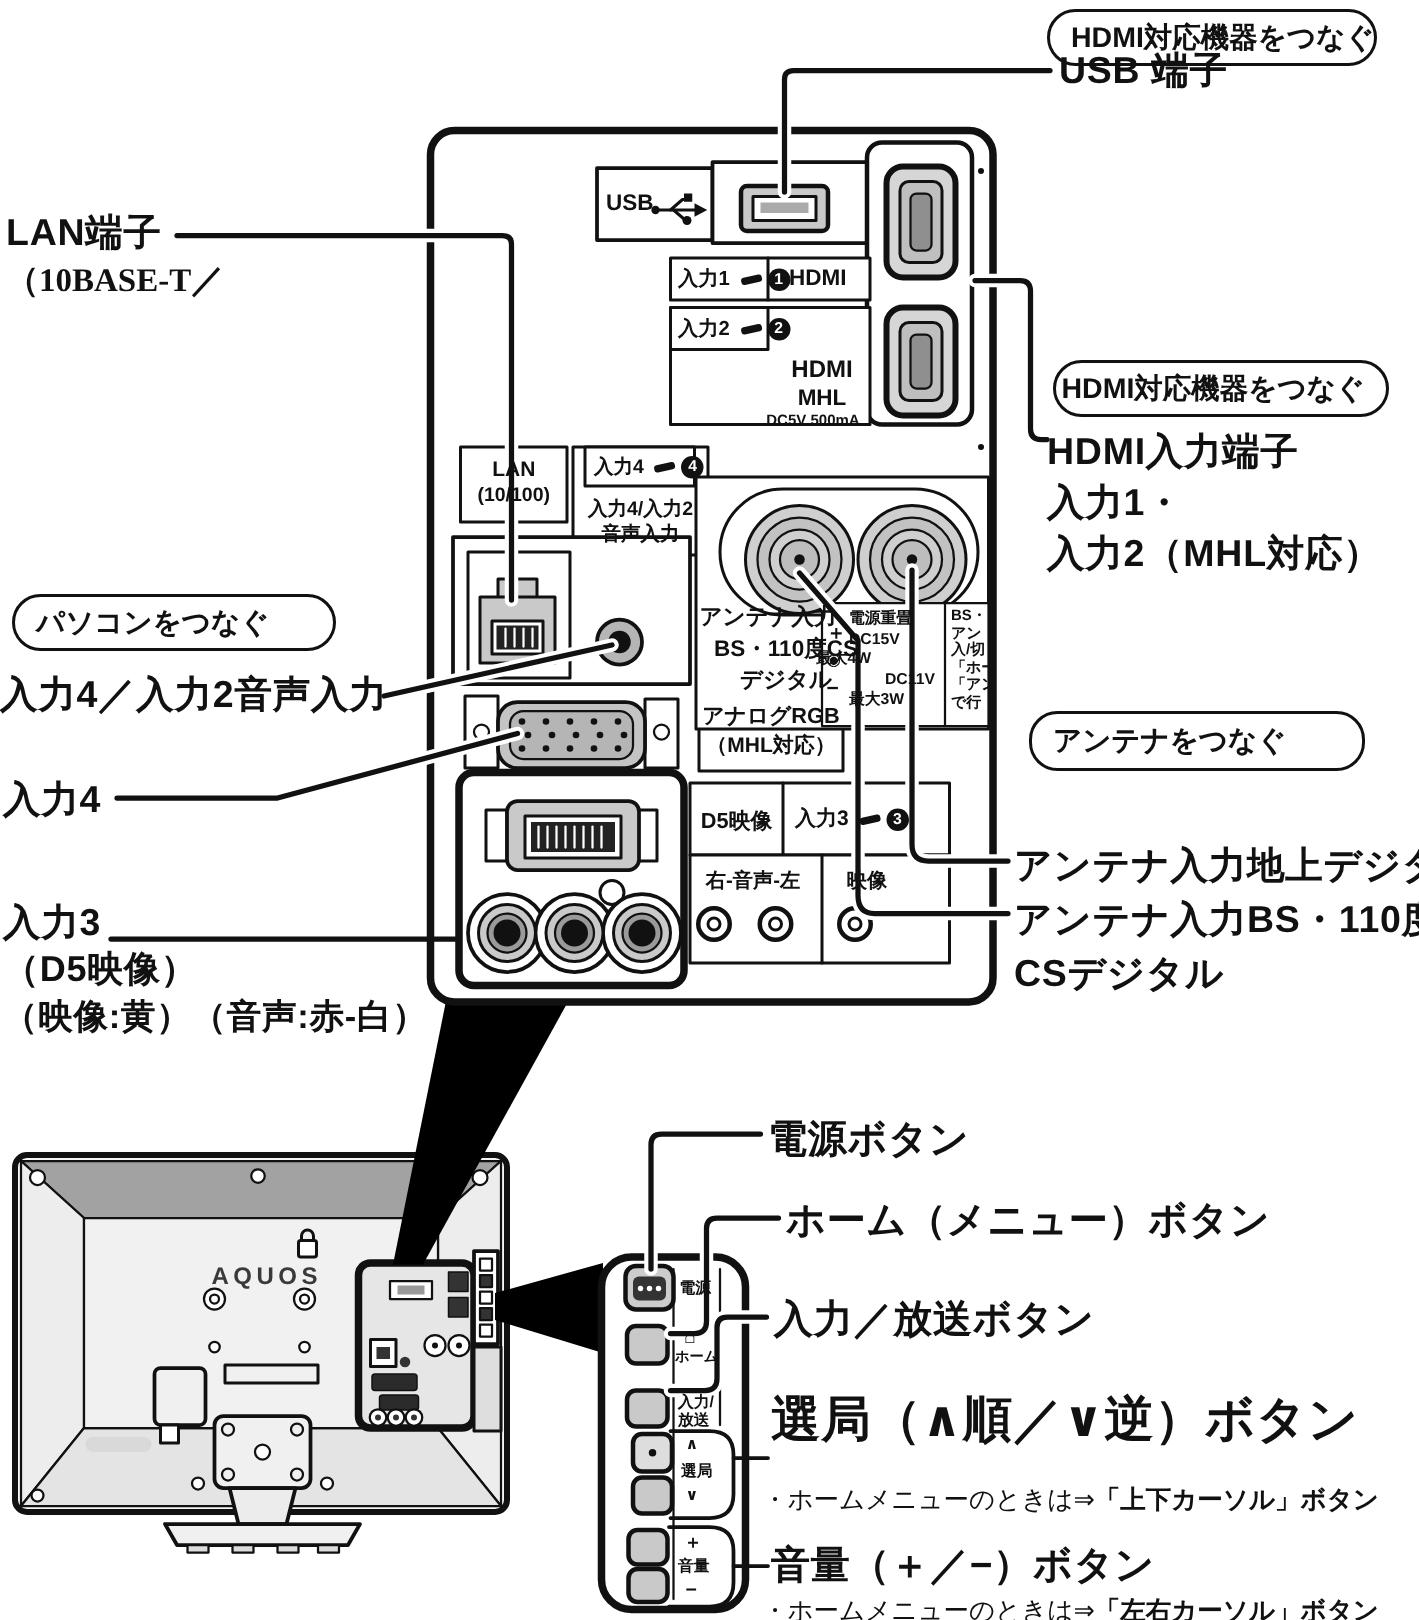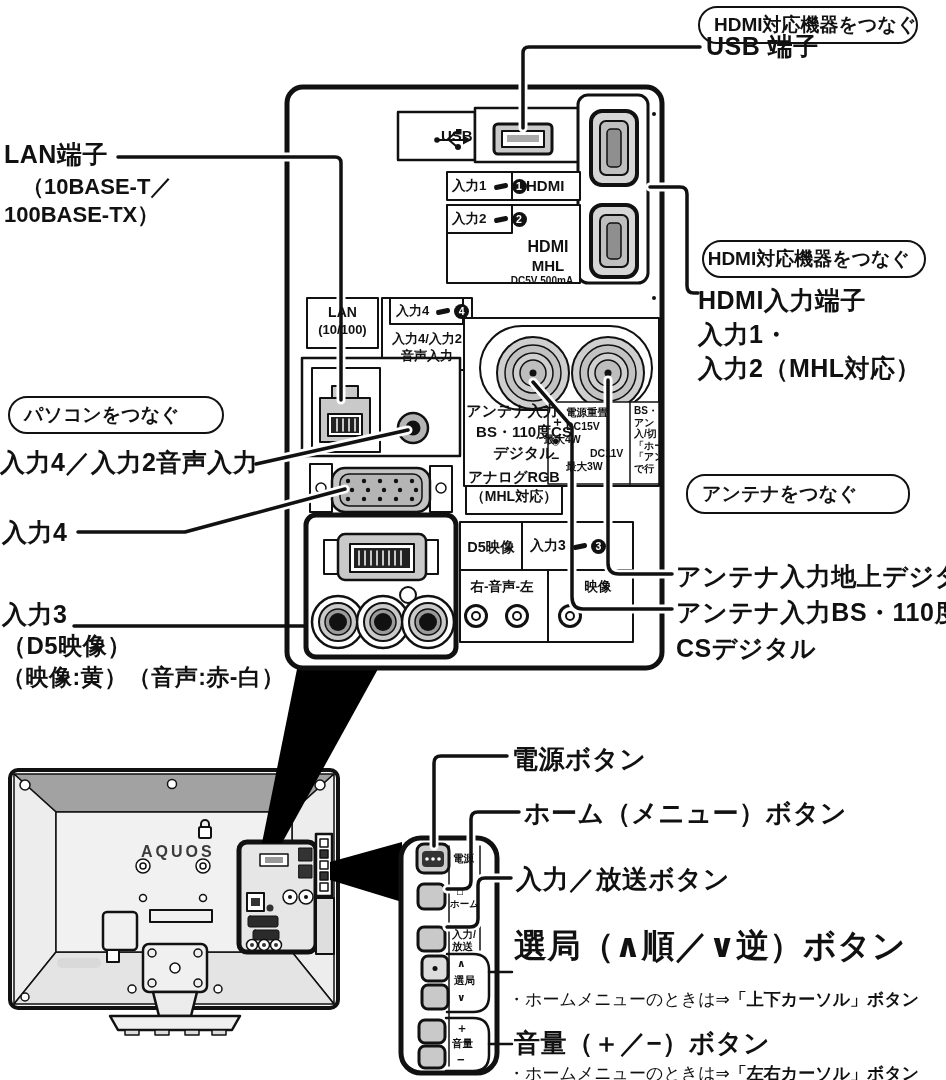--- a/index.html
+++ b/index.html
@@ -331,22 +331,21 @@
     </g>
   </g>
 </svg>
 
 <div class="abs capsule" style="left:698px;top:6px;width:188px;">
   <span>HDMI対応機器をつなぐ</span>
 </div>
 <div class="abs lbl" style="left:706px;top:30px;">USB 端子</div>
 
 <div class="abs lbl" style="left:4px;top:138px;">LAN端子</div>
-<div class="abs lbl-sm" style="left:22px;top:172px;">（10BASE-T／</div>
-<div class="abs lbl-sm" style="left:4px;top:200px;">100BASE-TX）</div>
+<div class="abs lbl-sm" style="left:4px;top:172px;font-family:Liberation Serif, serif;">（10BASE-T／</div>
 
 <div class="abs capsule" style="left:8px;top:396px;width:184px;">
   <span>パソコンをつなぐ</span>
 </div>
 <div class="abs lbl" style="left:0px;top:446px;">入力4／入力2音声入力</div>
 <div class="abs lbl" style="left:2px;top:516px;">入力4</div>
 <div class="abs lbl" style="left:2px;top:598px;">入力3</div>
 <div class="abs lbl" style="left:2px;top:630px;font-size:24px;">（D5映像）</div>
 <div class="abs lbl" style="left:2px;top:662px;font-size:23px;">（映像:黄）（音声:赤-白）</div>
 
@@ -365,21 +364,21 @@
 <div class="abs lbl" style="left:676px;top:632px;">CSデジタル</div>
 
 <div class="abs lbl" style="left:512px;top:742px;font-size:26px;">電源ボタン</div>
 <div class="abs lbl" style="left:524px;top:796px;font-size:26px;">ホーム（メニュー）ボタン</div>
 <div class="abs lbl" style="left:516px;top:862px;font-size:26px;">入力／放送ボタン</div>
 <div class="abs lbl" style="left:514px;top:924px;font-size:33px;">選局（∧順／∨逆）ボタン</div>
 <div class="abs note" style="left:508px;top:988px;"><span>・ホームメニューのときは⇒</span><b>「上下カーソル」ボタン</b></div>
 <div class="abs lbl" style="left:514px;top:1026px;font-size:26px;">音量（＋／−）ボタン</div>
 <div class="abs note" style="left:508px;top:1062px;"><span>・ホームメニューのときは⇒</span><b>「左右カーソル」ボタン</b></div>
 
-<div class="abs ptxt" style="left:404px;top:127px;font-size:15px;margin-left:37px;">USB</div>
+<div class="abs ptxt" style="left:404px;top:127px;font-size:15px;">USB</div>
 
 <div class="abs numrow" style="left:452px;top:177px;">
   <span class="ptxt" style="font-size:13.5px;">入力1</span>
   <span class="cable"></span>
   <span class="numcircle">1</span>
 </div>
 <div class="abs ptxt" style="left:526px;top:177px;font-size:15px;">HDMI</div>
 <div class="abs numrow" style="left:452px;top:210px;">
   <span class="ptxt" style="font-size:13.5px;">入力2</span>
   <span class="cable"></span>
@@ -424,21 +423,21 @@
 <div class="abs ptxt ctr" style="left:466px;top:468px;width:96px;font-size:14.5px;">アナログRGB</div>
 <div class="abs ptxt ctr" style="left:466px;top:488px;width:96px;font-size:14px;">（MHL対応）</div>
 
 <div class="abs ptxt ctr" style="left:460px;top:538px;width:62px;font-size:14.5px;">D5映像</div>
 <div class="abs numrow" style="left:530px;top:537px;">
   <span class="ptxt" style="font-size:14px;">入力3</span>
   <span class="cable"></span>
   <span class="numcircle">3</span>
 </div>
 <div class="abs ptxt ctr" style="left:458px;top:578px;width:88px;font-size:13.5px;">右-音声-左</div>
-<div class="abs ptxt ctr" style="left:548px;top:578px;width:60px;font-size:13.5px;margin-left:20px;">映像</div>
+<div class="abs ptxt ctr" style="left:548px;top:578px;width:60px;font-size:13.5px;">映像</div>
 
 <div class="abs ctl" style="left:453px;top:852px;">電源</div>
 <div class="abs ctl" style="left:456px;top:883px;font-size:13px;">⌂</div>
 <div class="abs ctl" style="left:450px;top:898px;font-size:9.5px;">ホーム</div>
 <div class="abs ctl" style="left:452px;top:928px;">入力/</div>
 <div class="abs ctl" style="left:452px;top:940px;text-align:center;">放送</div>
 <div class="abs ctl" style="left:457px;top:957px;">∧</div>
 <div class="abs ctl" style="left:454px;top:974px;">選局</div>
 <div class="abs ctl" style="left:457px;top:991px;">∨</div>
 <div class="abs ctl" style="left:456px;top:1020px;font-size:12px;">＋</div>

